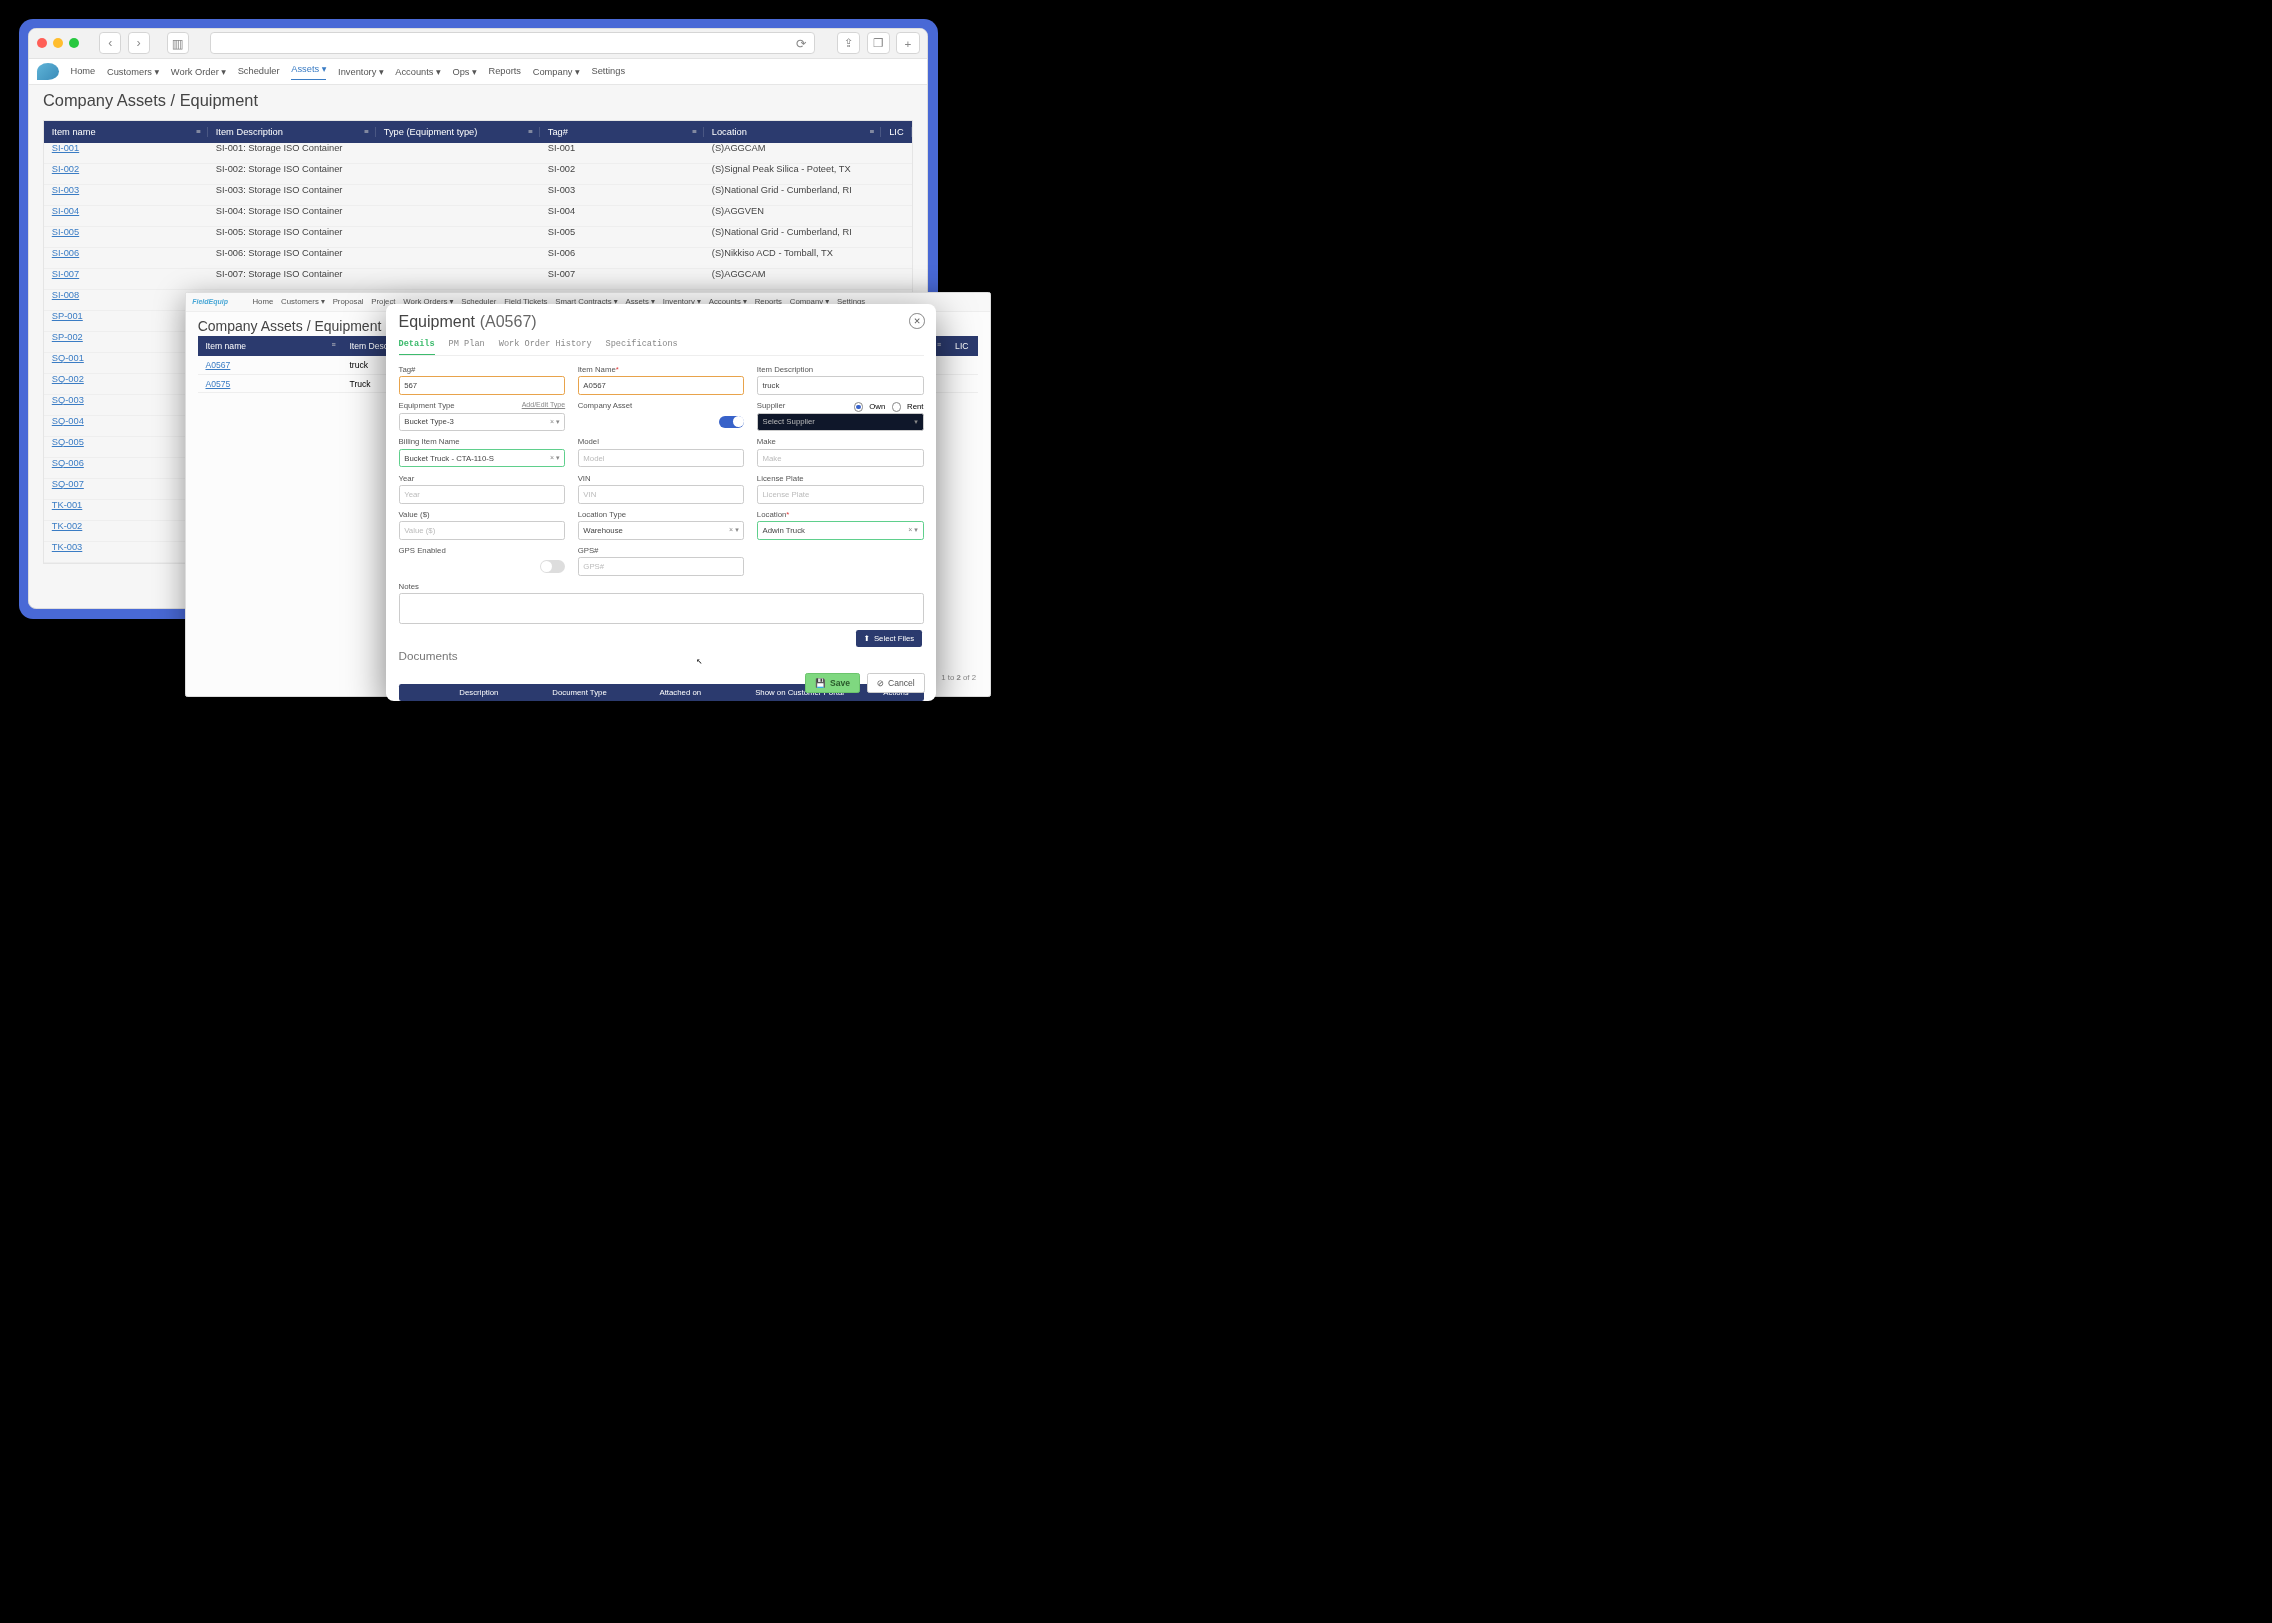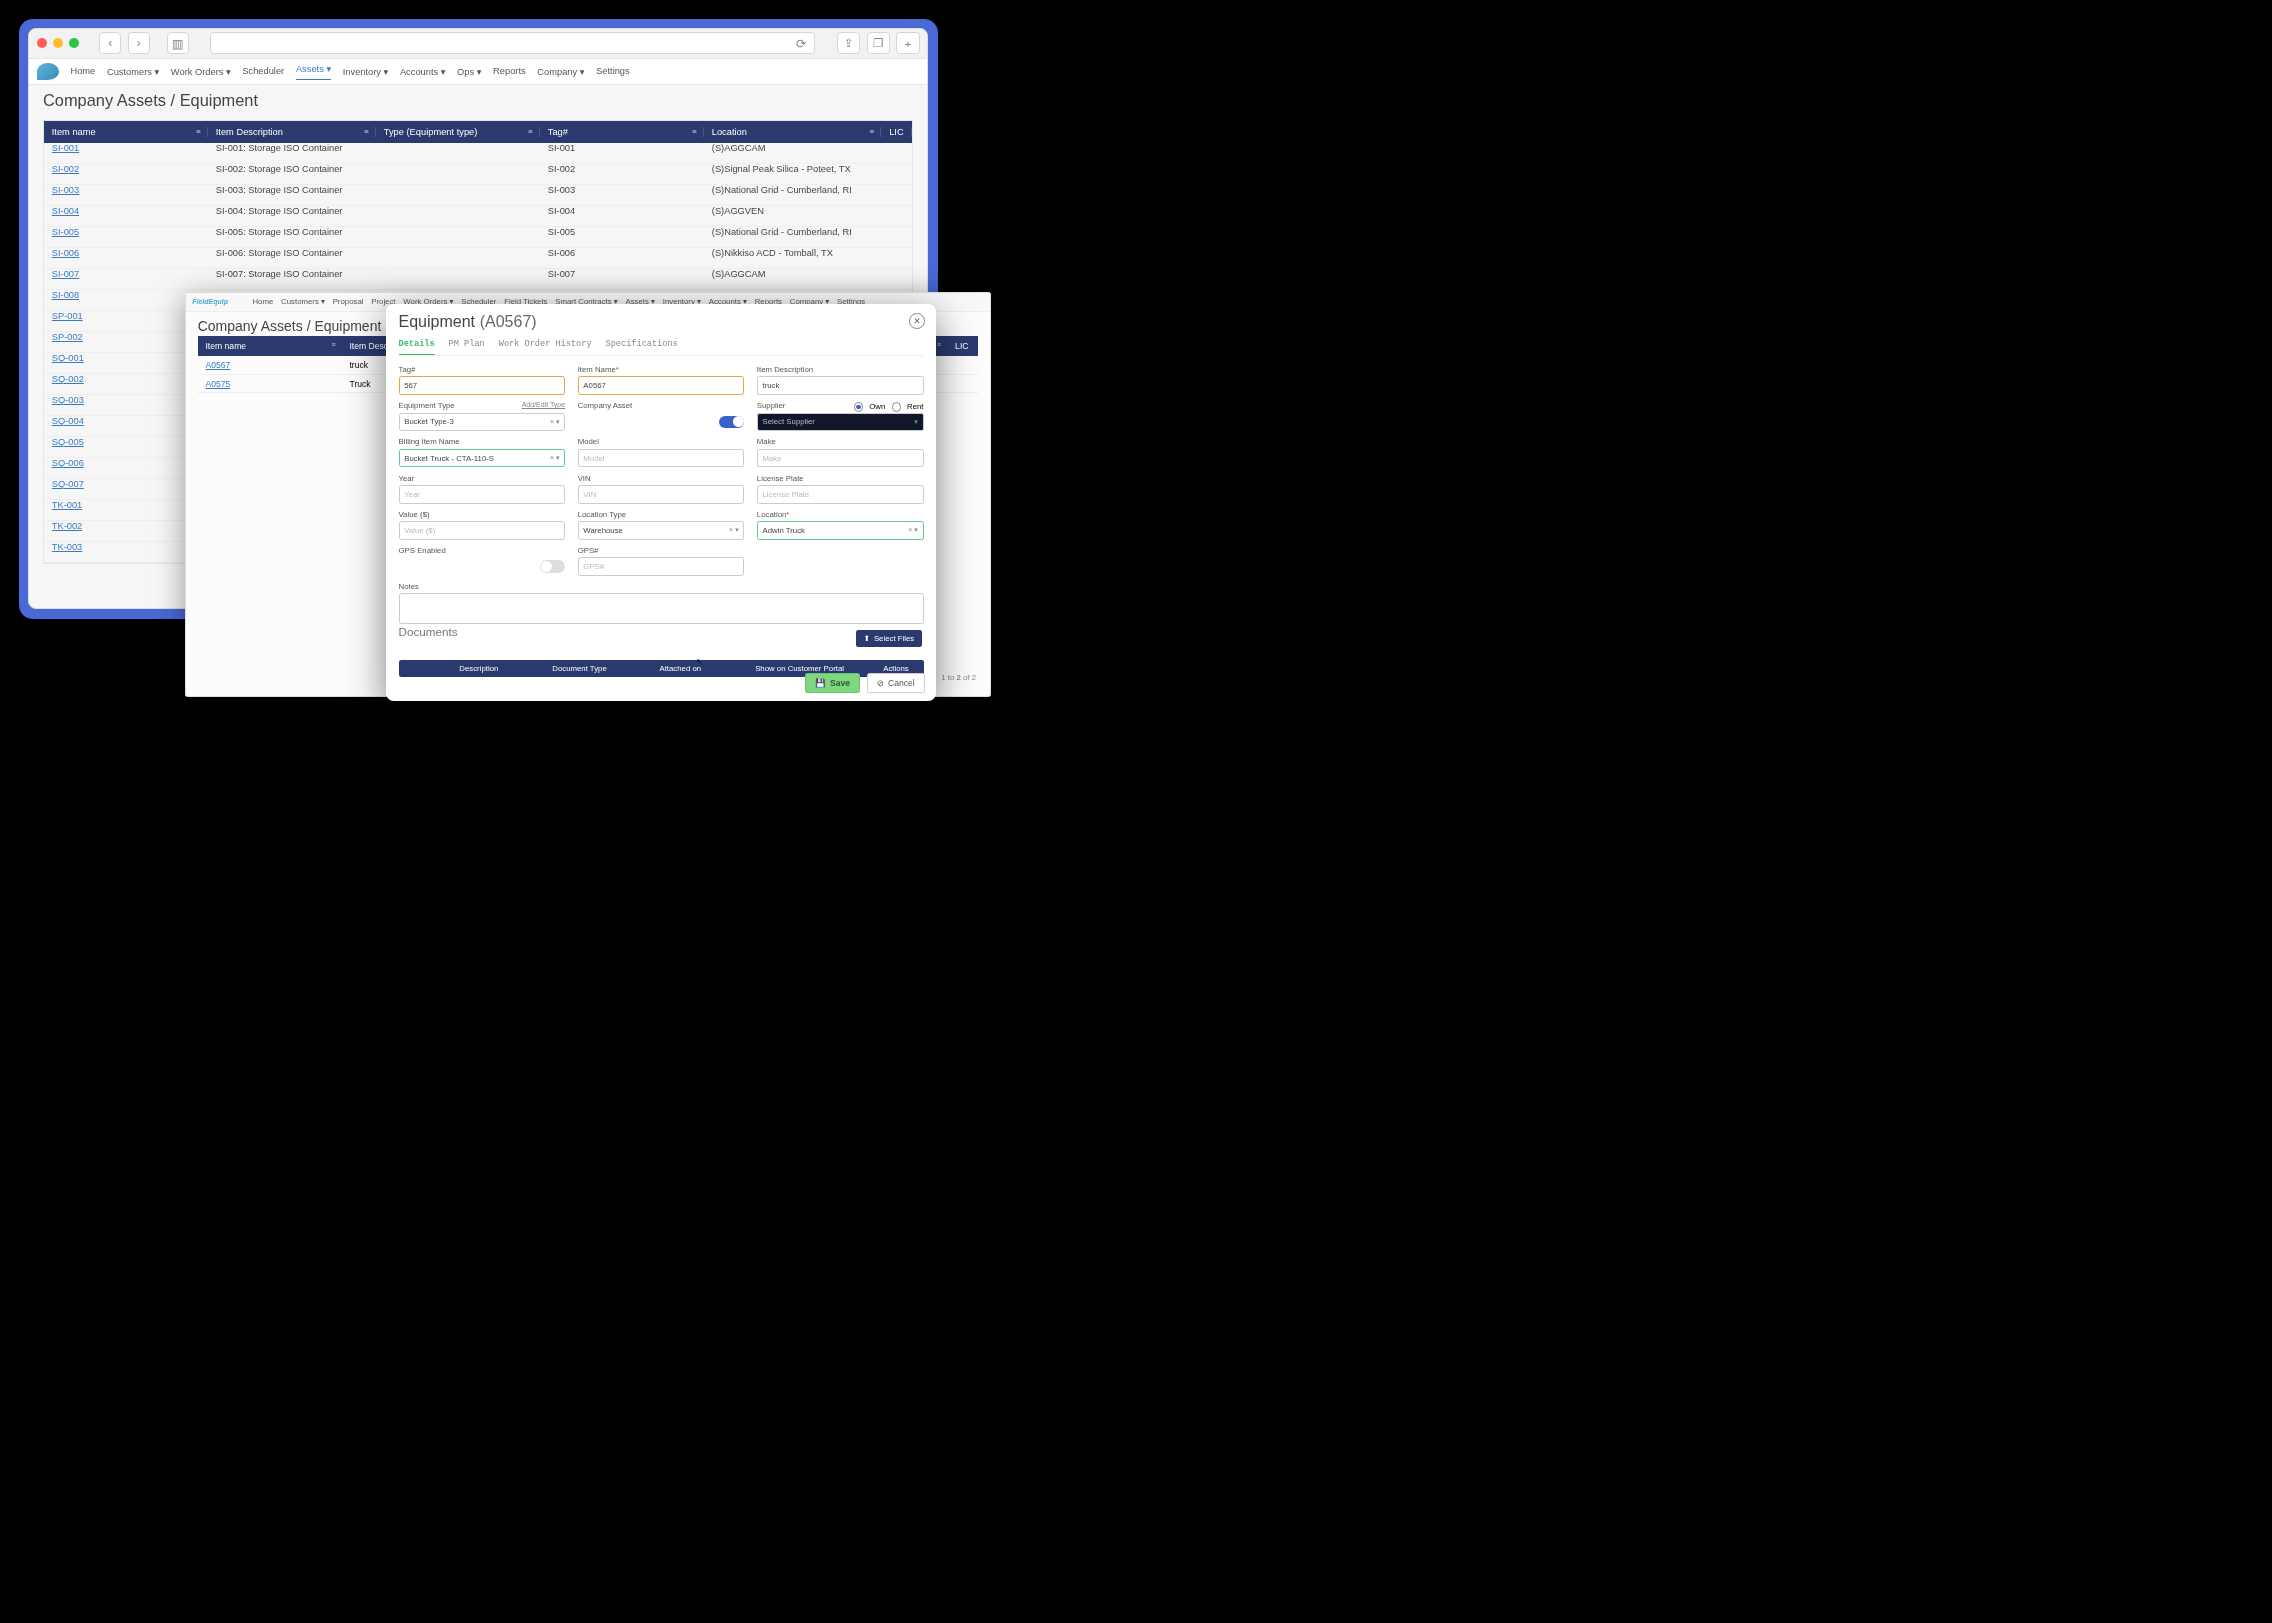--- a/index.html
+++ b/index.html
@@ -80,21 +80,21 @@
 .toggle.off{background:#ddd;}
 .toggle.off::after{left:0.8px;right:auto;}
 .radio-row{display:flex;align-items:center;gap:6.2px;}
 .radio{width:9.3px;height:9.3px;border:0.8px solid #888;border-radius:50%;display:inline-flex;align-items:center;justify-content:center;}
 .radio.on::after{content:"";width:4.7px;height:4.7px;background:#3862c9;border-radius:50%;}
 .supplier-row{display:flex;align-items:center;justify-content:space-between;}
 
 .span3 { grid-column: 1 / 4; }
 .notes { height: 31px !important; align-items:flex-start; padding-top:3.1px;}
 
-.docs-title{font-size:11.7px;color:#777;margin-top:1px;}
+.docs-title{font-size:11.7px;color:#777;margin-top:25px;}
 .select-files{position:absolute;right:14px;top:326px;background:#2b3a6e;color:#fff;font-size:7.8px;padding:3.9px 7.8px;border-radius:2.3px;display:flex;align-items:center;gap:3.9px;}
 .doc-table-head{background:#2b3a6e;color:#fff;display:flex;font-size:7.8px;height:17px;align-items:center;border-radius:2.3px;margin-top:22px;}
 .doc-table-head .dcol{flex:1;text-align:center;padding:0 3.9px;}
 .dh1{flex:0 0 30px!important}.dh-last{flex:0 0 55px!important}
 
 .modal-actions{position:absolute;bottom:7.8px;right:11px;display:flex;gap:6.2px;}
 .btn{font-size:8.6px;padding:3.9px 9.3px;border-radius:2.3px;display:flex;align-items:center;gap:3.9px;border:0.8px solid #ccc;background:#fff;color:#555;}
 .btn.save{background:#7fd880;border-color:#6bc46c;color:#2a5a2b;font-weight:600;}
 
 .cursor-ptr{position:absolute;left:696px;top:657px;font-size:7.8px;}
@@ -120,21 +120,21 @@
         </div>
       <div class="tbtn">⇪</div>
       <div class="tbtn">❐</div>
       <div class="tbtn">+</div>
     </div>
 
     <div class="app-nav">
       <div class="logo"></div>
       <span class="nav-item">Home</span>
       <span class="nav-item"><span>Customers</span> ▾</span>
-      <span class="nav-item"><span>Work Orders</span> ▾</span>
+      <span class="nav-item"><span>Work Order</span> ▾</span>
       <span class="nav-item">Scheduler</span>
       <span class="nav-item active"><span>Assets</span> ▾</span>
       <span class="nav-item"><span>Inventory</span> ▾</span>
       <span class="nav-item"><span>Accounts</span> ▾</span>
       <span class="nav-item"><span>Ops</span> ▾</span>
       <span class="nav-item">Reports</span>
       <span class="nav-item"><span>Company</span> ▾</span>
       <span class="nav-item">Settings</span>
     </div>
 

